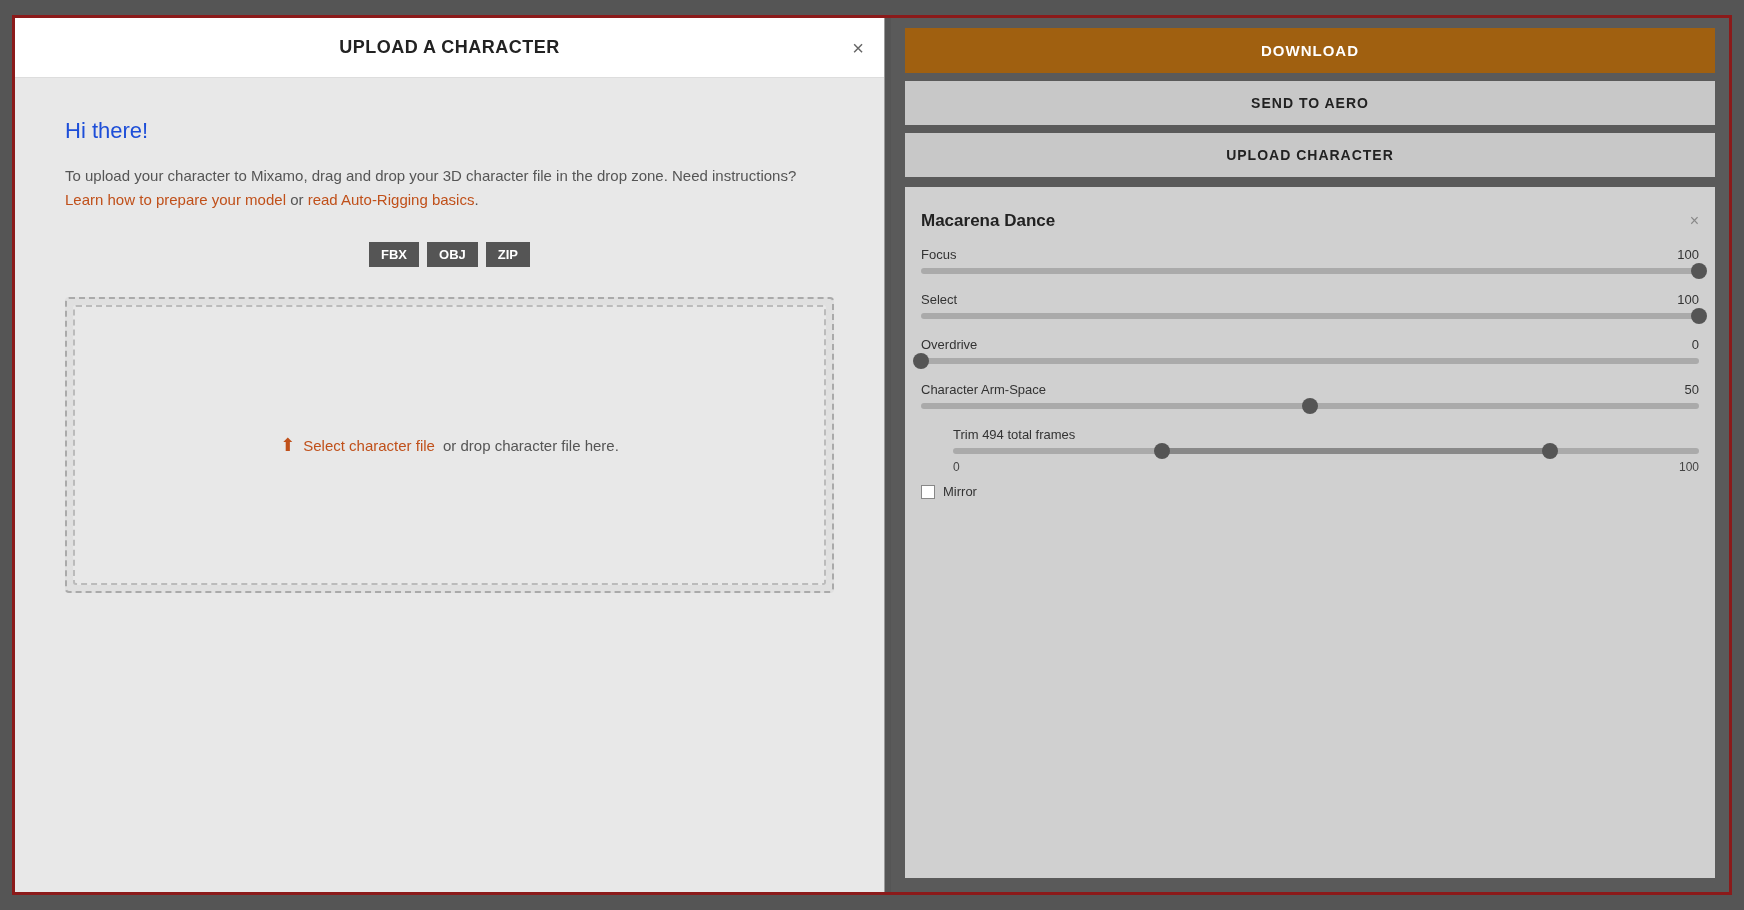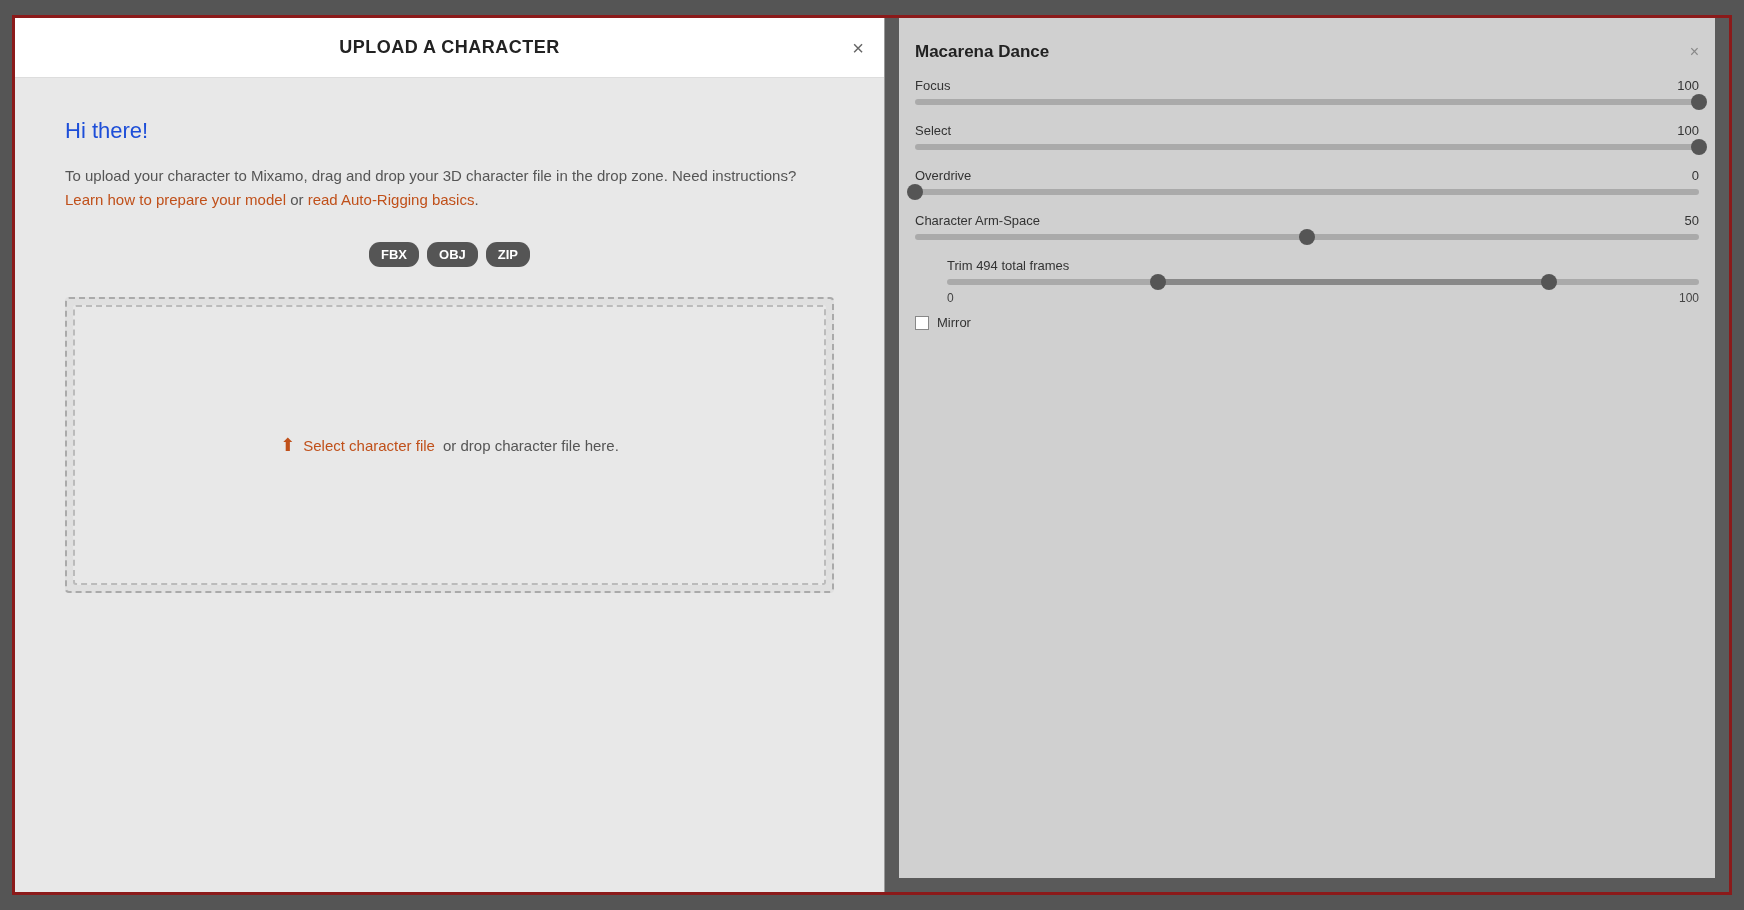--- a/index.html
+++ b/index.html
@@ -13,20 +13,21 @@
       align-items: center;
       justify-content: center;
     }
 
     .outer-border {
       border: 3px solid #8b1a1a;
       width: 1720px;
       height: 880px;
       display: flex;
       position: relative;
+      gap: 6px;
     }
 
     
     .modal-panel {
       width: 870px;
       height: 100%;
       background: #e8e8e8;
       display: flex;
       flex-direction: column;
       border-right: 1px solid #999;
@@ -91,21 +92,21 @@
       display: flex;
       gap: 8px;
       margin-bottom: 30px;
       justify-content: center;
     }
 
     .format-tag {
       background: #555;
       color: #fff;
       padding: 5px 12px;
-      border-radius: 11px;
+      border-radius: 0;
       font-size: 13px;
       font-weight: bold;
     }
 
     .drop-zone-outer {
       border: 2px dashed #aaa;
       border-radius: 4px;
       padding: 6px;
       background: #e0e0e0;
     }
@@ -336,20 +337,25 @@
             <span class="upload-icon">⬆</span>
             <a class="link-orange">Select character file</a>
             <span> or drop character file here.</span>
           </div>
         </div>
       </div>
     </div>
   </div>
 
   <div class="right-panel">
+    <div class="action-buttons">
+      <button class="btn-download">DOWNLOAD</button>
+      <button class="btn-send">SEND TO AERO</button>
+      <button class="btn-upload">UPLOAD CHARACTER</button>
+    </div>
 
     <div class="params-panel">
       <div class="anim-title-row">
         <span class="anim-title">Macarena Dance</span>
         <span class="anim-close">×</span>
       </div>
 
       <div class="param-row">
         <div class="param-label-row">
           <span class="param-label">Focus</span>

